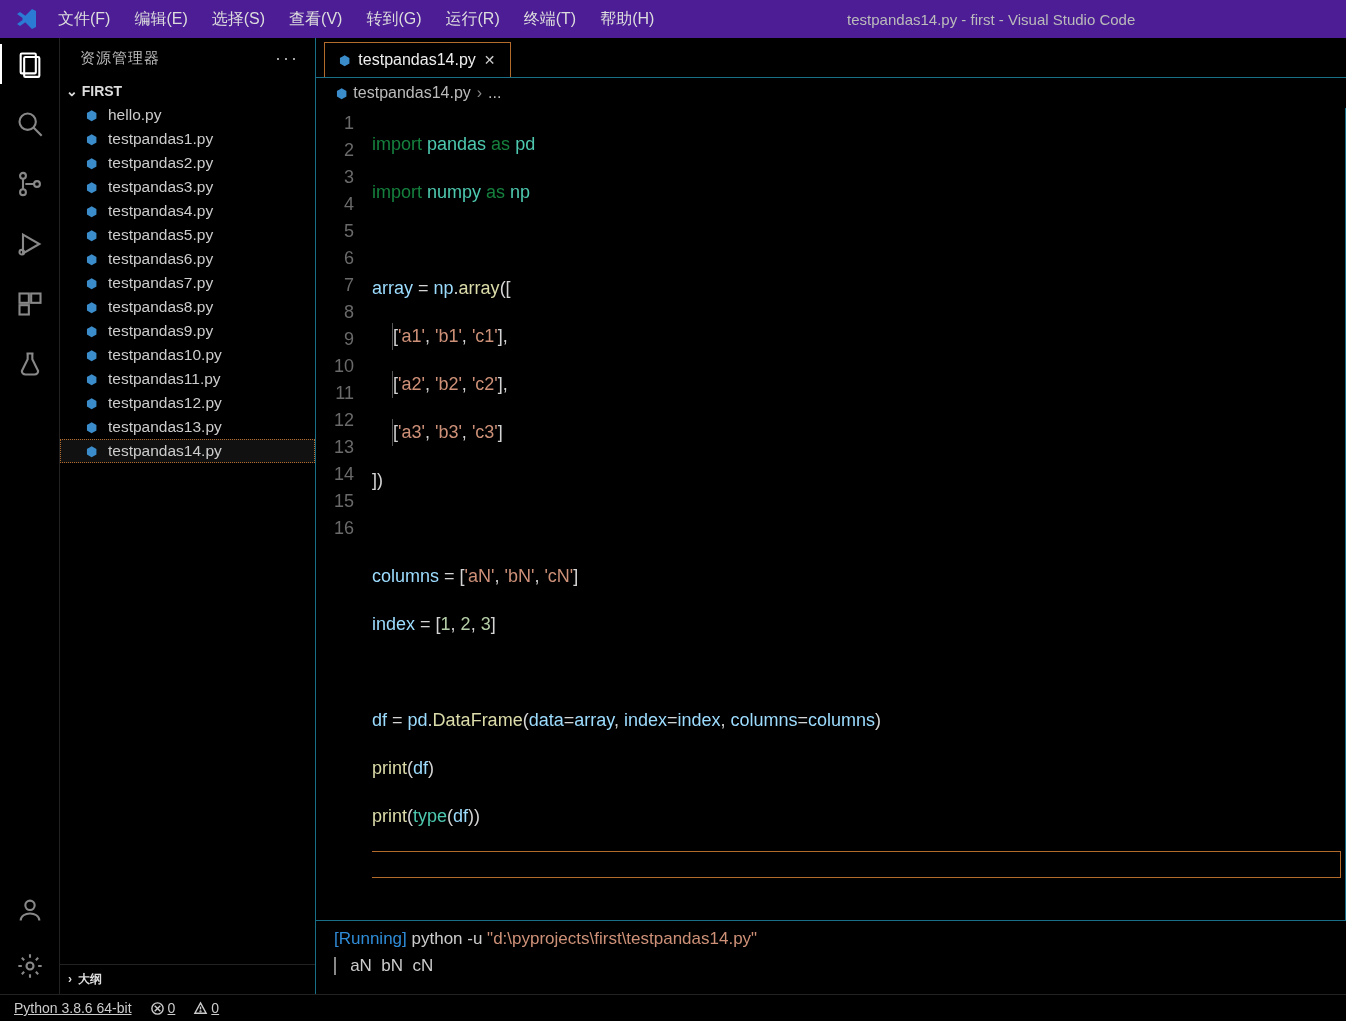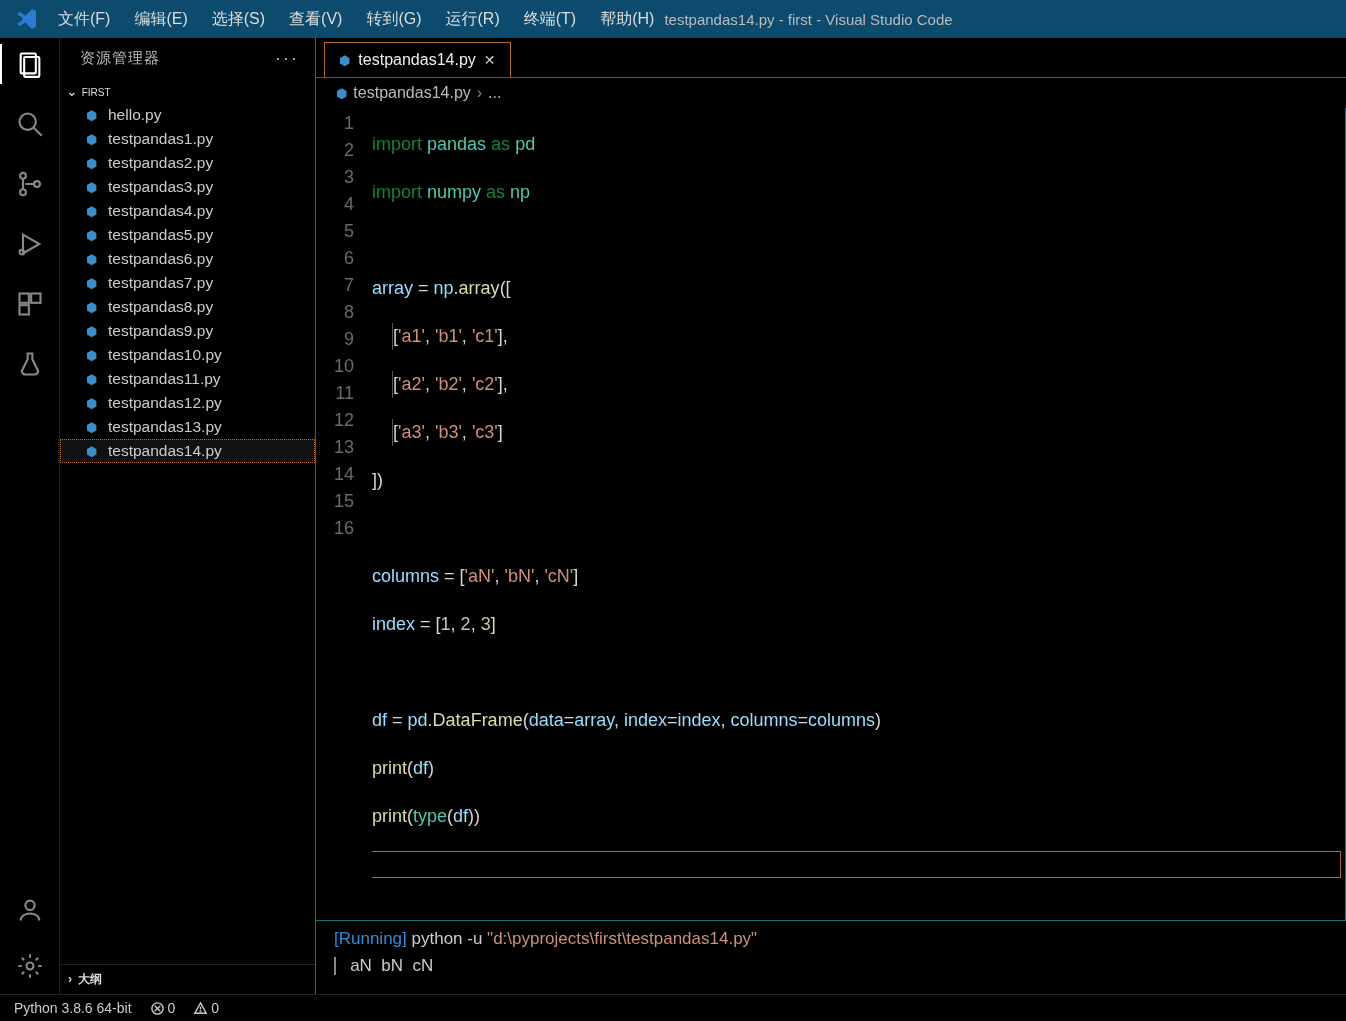--- a/index.html
+++ b/index.html
@@ -1,34 +1,34 @@
 <!DOCTYPE html>
 <html><head>
 <meta charset="utf-8">
 <style>
 * { margin:0; padding:0; box-sizing:border-box; font-family:"Segoe UI",Arial,sans-serif; }
 body { background:#000; color:#ccc; width:1346px; height:1021px; overflow:hidden; font-size:15px; }
-.titlebar { height:38px; display:flex; align-items:center; padding:12px 8px; background:#0c4a6e; }
+.titlebar { height:38px; display:flex; align-items:center; padding:12px 8px; background:#4c1d95; }
 .logo { width:24px; height:24px; margin:0 10px 0 6px; }
 .menu { display:flex; gap:4px; }
 .menu-item { padding:4px 10px; color:#ddd; cursor:pointer; font-size:16px; }
-.window-title { flex:1; text-align:left; padding-right:20px; color:#bbb; font-size:15px; }
+.window-title { flex:1; text-align:center; padding-right:20px; color:#bbb; font-size:15px; }
 
 .main { display:flex; height:calc(100% - 38px - 27px); }
 .activity-bar { width:60px; background:#000; border-right:1px solid #222; display:flex; flex-direction:column; align-items:center; padding-top:12px; gap:32px; }
 .activity-bar .icon { width:28px; height:28px; stroke:#888; fill:none; stroke-width:1.8; cursor:pointer; }
 .activity-bar .icon.active { stroke:#fff; }
 .activity-bottom { margin-top:auto; margin-bottom:14px; display:flex; flex-direction:column; gap:28px; align-items:center;}
 .icon.active-box { position:relative; }
 .icon.active-box::before { content:""; position:absolute; left:-16px; top:-6px; bottom:-6px; width:2px; background:#fff; }
 
 .sidebar { width:256px; background:#000; border-right:1px solid #1a6f88; display:flex; flex-direction:column; }
 .sidebar-header { display:flex; align-items:center; justify-content:space-between; padding:10px 16px 10px 20px; color:#bbb; font-size:15px; letter-spacing:1px;}
 .explorer-actions { font-size:18px; letter-spacing:2px; color:#bbb; }
-.folder-row { padding:4px 8px 4px 6px; font-weight:normal; color:#ddd; font-size:10px; }
+.folder-row { padding:4px 8px 4px 6px; font-weight:bold; color:#ddd; font-size:14px; }
 .folder-row::before { content:"⌄"; display:inline-block; margin-right:4px; font-size:14px;}
 .file-list { flex:1; overflow:auto; }
 .file-item { display:flex; align-items:center; gap:8px; padding:3px 8px 3px 26px; color:#ccc; cursor:pointer; font-size:15.5px;}
 .file-item.selected { outline:1px dotted #b36b2b; outline-offset:-1px; background:#111; }
 .file-icon { color:#3b8ccb; font-size:13px; width:14px;}
 .outline-row { border-top:1px solid #222; padding:6px 8px; font-weight:bold; font-size:12px; color:#ddd;}
 .outline-row::before { content:"›"; margin-right:6px; font-weight:bold;}
 
 .editor-area { flex:1; display:flex; flex-direction:column; background:#000; position:relative;}
 .tabs { display:flex; background:#000; border-bottom:1px solid #1a6f88; padding-left:8px;}
@@ -55,21 +55,21 @@
 
 .panel { height:320px; border-top:1px solid #1a6f88; display:flex; flex-direction:column;}
 .panel-tabs { display:flex; gap:28px; padding:10px 18px 6px; font-size:15px; color:#bbb;}
 .panel-tab { cursor:pointer; padding:2px 2px;}
 .panel-tab.active { color:#fff; outline:1px solid #b36b2b; outline-offset:2px;}
 .panel-body { flex:1; padding:4px 18px; font-family:Consolas,monospace; font-size:17px; line-height:26px; color:#ccc; white-space:pre;}
 .out-run { color:#2f8cd8;}
 .out-path{ color:#ce9178;}
 .vbar { display:inline-block; border-left:2px solid #888; height:18px; vertical-align:middle;}
 
-.statusbar { height:27px; background:#000; border-top:1px solid #222; display:flex; align-items:center; padding:0 14px; gap:18px; color:#ccc; font-size:14px;}
+.statusbar { height:27px; background:#000; border-top:1px solid #222; display:flex; align-items:center; padding:0 14px; gap:18px; color:#ccc; font-size:14px;text-decoration:underline;}
 .stat-ico { stroke:#ccc; fill:none; stroke-width:1.5; width:15px; height:15px; vertical-align:middle; margin-right:3px;}
 </style>
 </head>
 <body>
 
 <div class="titlebar">
   <svg class="logo" viewBox="0 0 24 24">
       <path fill="#2b7bd4" d="M18 2l4 2v16l-4 2-10-10zM3 7l3-2 10 7-10 7-3-2 7-5z"></path>
     </svg>
   <div class="menu">

